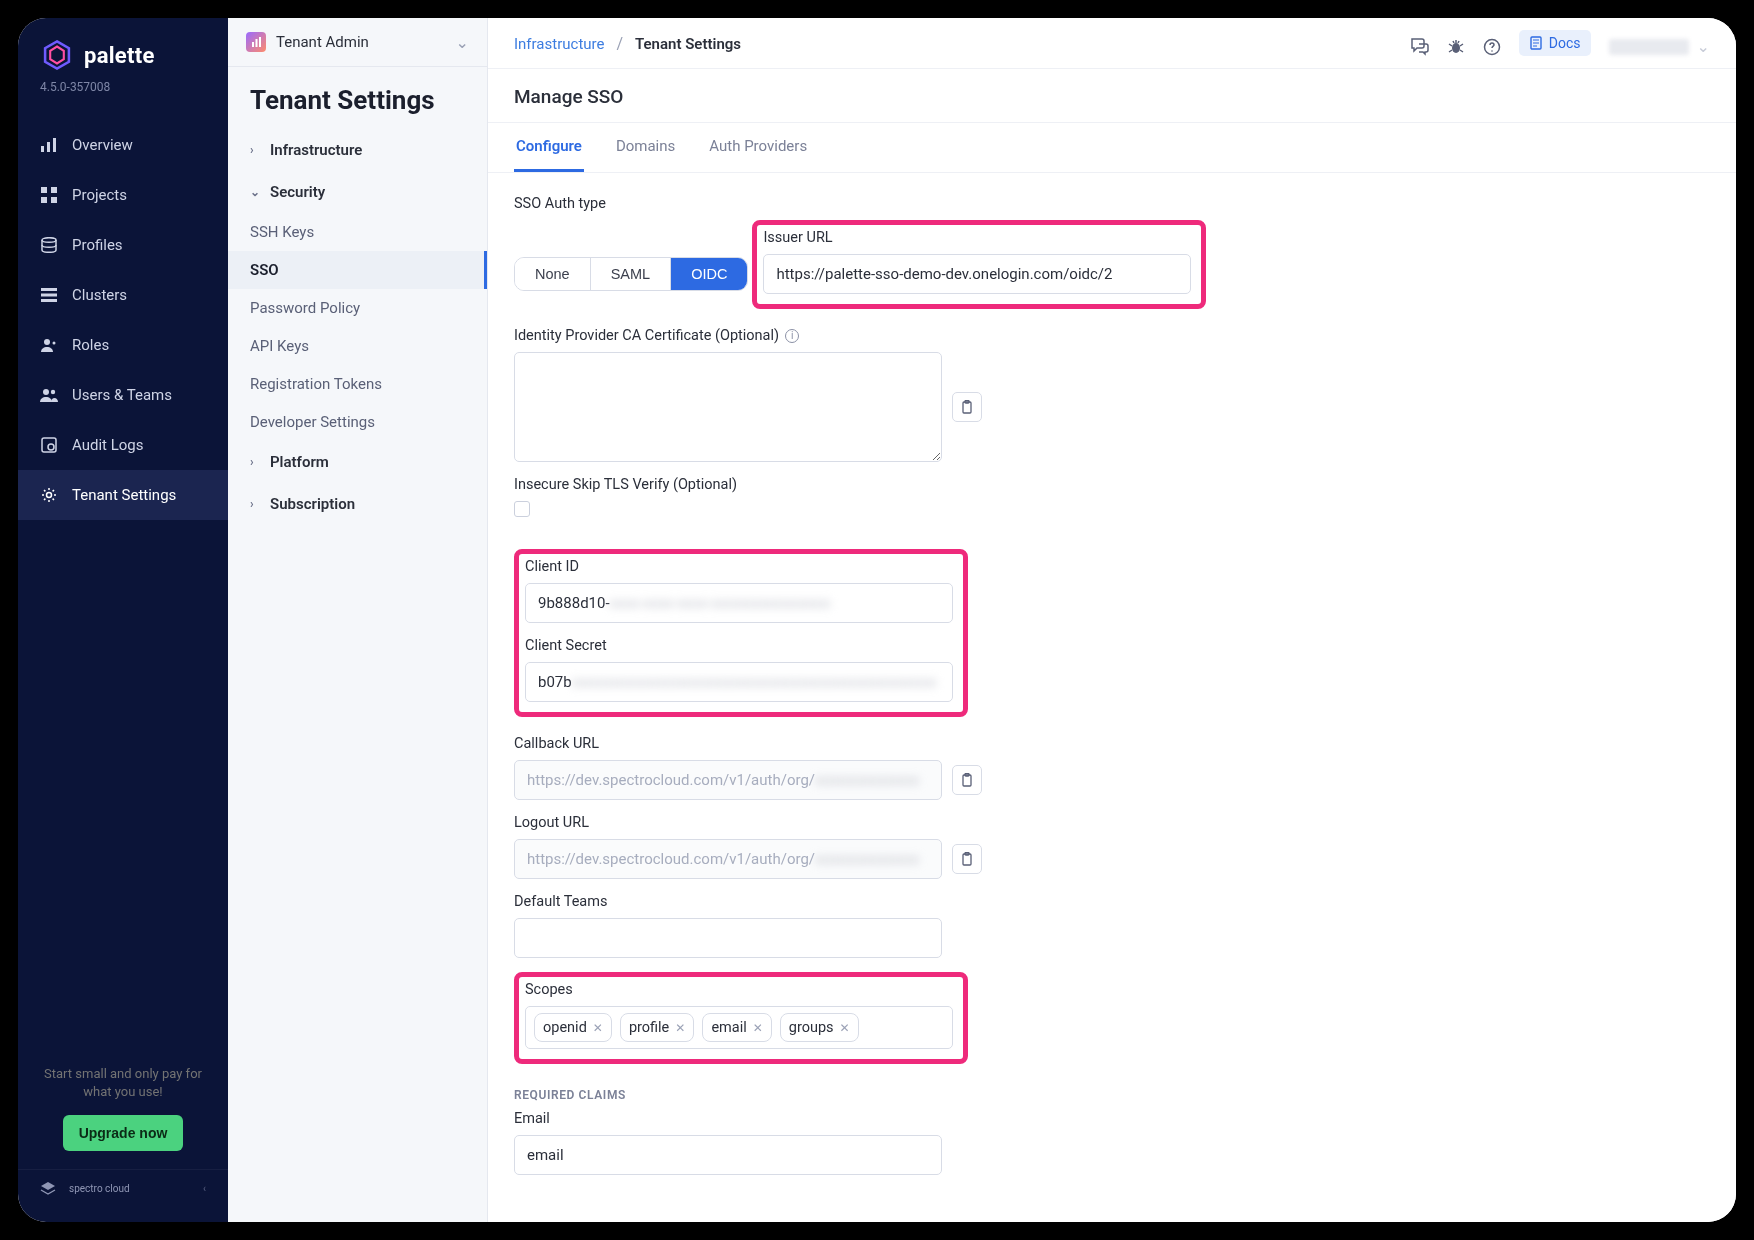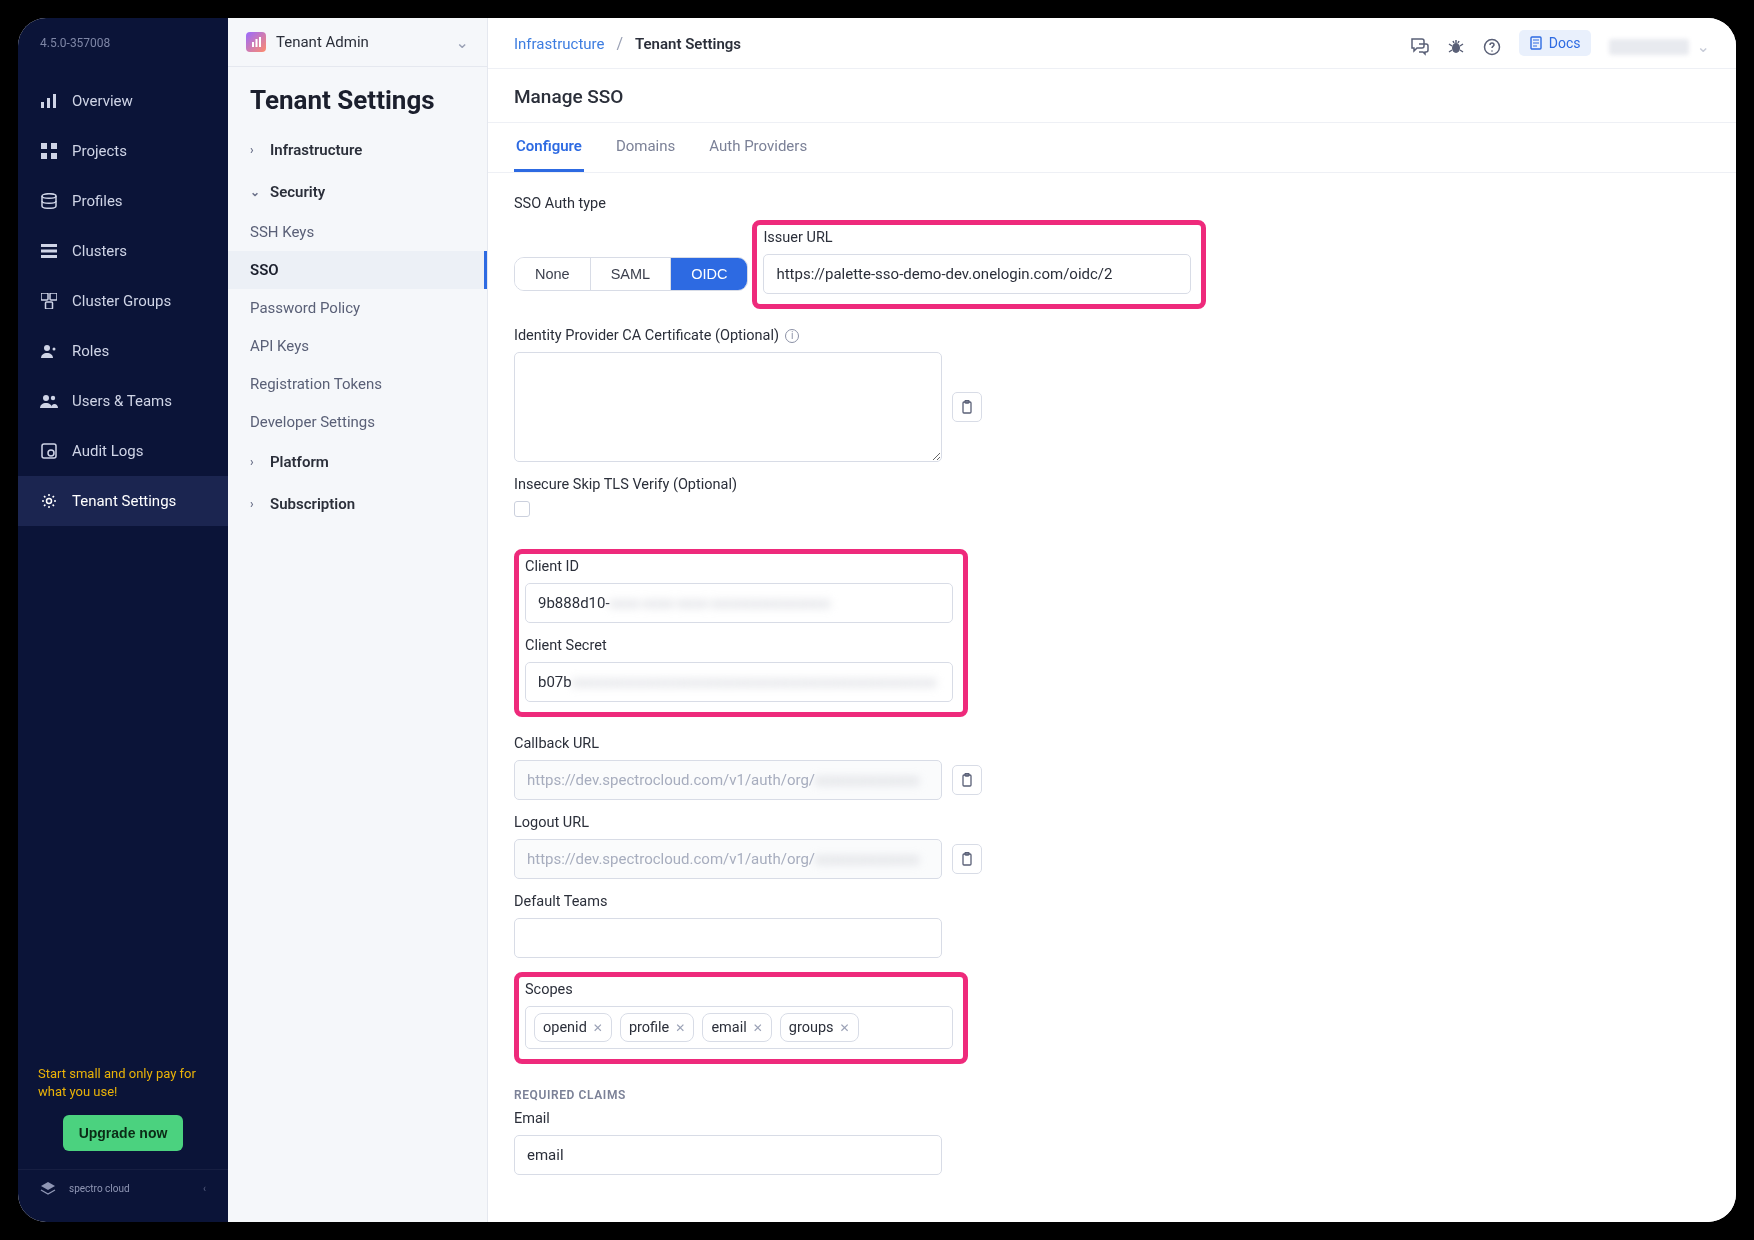--- a/index.html
+++ b/index.html
@@ -9,21 +9,21 @@
   .sidebar { width: 210px; background: #0b1438; color: #fff; display: flex; flex-direction: column; padding: 16px 0; }
   .logo-row { display: flex; align-items: center; gap: 10px; padding: 4px 22px 6px; }
   .logo-mark { width: 34px; height: 34px; }
   .logo-text { font-weight: 700; font-size: 22px; letter-spacing: .3px; }
   .version { font-size: 12px; color: #7e86a6; padding: 2px 22px 16px; }
   .nav { display: flex; flex-direction: column; margin-top: 10px; }
   .nav-item { display: flex; align-items: center; gap: 14px; padding: 16px 22px; color: #cfd4e6; font-size: 15px; cursor: pointer; }
   .nav-item.active { background: #1b2550; color: #fff; }
   .nav-icon { width: 18px; height: 18px; display: inline-flex; align-items: center; justify-content: center; }
   .spacer { flex: 1; }
-  .upgrade-note { font-size: 13px; padding: 0 20px 10px; color: #eab308; line-height: 1.4; }
+  .upgrade-note { font-size: 13px; text-align: center; padding: 0 20px 10px; color: #737373; line-height: 1.4; }
   .upgrade-btn { margin: 4px auto 18px; background: #4bd27f; color: #0b2a16; border: none; padding: 10px 16px; border-radius: 6px; font-size: 14px; font-weight: 600; cursor: pointer; display: block; }
   .footer-brand { display: flex; align-items: center; gap: 13px; padding: 10px 22px; color: #8f96b4; font-size: 10px; border-top: 1px solid rgba(255,255,255,.05); }
   .footer-brand .chev { margin-left: auto; opacity: .6; }
   
   .subside { width: 260px; background: #f5f7fa; border-right: 1px solid #e5e8ef; display: flex; flex-direction: column; }
   .tenant-select { display: flex; align-items: center; gap: 10px; padding: 14px 18px; border-bottom: 1px solid #e5e8ef; cursor: pointer; }
   .tenant-badge { width: 20px; height: 20px; border-radius: 4px; background: linear-gradient(135deg,#9a6bff,#ff8b6b); display: flex; align-items: center; justify-content: center; }
   .tenant-select .label { font-size: 15px; color: #2b2f3a; }
   .tenant-select .chev { margin-left: auto; color: #9aa1b5; }
   .sub-title { font-size: 26px; font-weight: 700; padding: 18px 22px 14px; color: #1b1f2d; }
@@ -68,20 +68,27 @@
   .info-icon { width: 14px; height: 14px; border: 1.2px solid #8a90a5; border-radius: 50%; display: inline-flex; align-items: center; justify-content: center; font-size: 10px; color: #8a90a5; }
   .blur-rest { display:inline-block; filter: blur(4px); color:#c0c3cc; }
   svg { display: block; }
 </style>
 </head>
 <body>
 
 <div class="frame">
 
   <aside class="sidebar">
+    <div class="logo-row">
+      <svg class="logo-mark" viewBox="0 0 40 40">
+        <polygon points="20,4 34,12 34,28 20,36 6,28 6,12" fill="none" stroke="#6f5bff" stroke-width="3"></polygon>
+        <polygon points="20,10 28,15 28,25 20,30 12,25 12,15" fill="none" stroke="#ff4fa3" stroke-width="2.5"></polygon>
+      </svg>
+      <span class="logo-text">palette</span>
+    </div>
     <div class="version">4.5.0-357008</div>
     <nav class="nav">
       <div class="nav-item">
           <span class="nav-icon">
             <svg width="18" height="18" viewBox="0 0 18 18">
               <rect x="1" y="10" width="3" height="6" fill="#cfd4e6"></rect>
               <rect x="7" y="6" width="3" height="10" fill="#cfd4e6"></rect>
               <rect x="13" y="2" width="3" height="14" fill="#cfd4e6"></rect>
             </svg>
           </span>
@@ -110,30 +117,20 @@
         </div>
       <div class="nav-item">
           <span class="nav-icon">
             <svg width="16" height="16" viewBox="0 0 16 16">
               <rect x="0" y="1" width="16" height="3" fill="#cfd4e6"></rect>
               <rect x="0" y="6.5" width="16" height="3" fill="#cfd4e6"></rect>
               <rect x="0" y="12" width="16" height="3" fill="#cfd4e6"></rect>
             </svg>
           </span>
           <span>Clusters</span>
-        </div>
-      <div class="nav-item">
-          <span class="nav-icon">
-            <svg width="16" height="16" viewBox="0 0 16 16">
-              <rect x="0" y="0" width="7" height="7" rx="1" fill="none" stroke="#cfd4e6" stroke-width="1.5"></rect>
-              <rect x="9" y="0" width="7" height="7" rx="1" fill="none" stroke="#cfd4e6" stroke-width="1.5"></rect>
-              <rect x="4.5" y="9" width="7" height="7" rx="1" fill="none" stroke="#cfd4e6" stroke-width="1.5"></rect>
-            </svg>
-          </span>
-          <span>Cluster Groups</span>
         </div>
       <div class="nav-item">
           <span class="nav-icon">
             <svg width="16" height="16" viewBox="0 0 16 16">
               <circle cx="6" cy="5" r="3" fill="#cfd4e6"></circle>
               <path d="M0 15c0-3 2.7-5 6-5s6 2 6 5" fill="#cfd4e6"></path>
               <circle cx="13" cy="6" r="1.5" fill="#cfd4e6"></circle>
             </svg>
           </span>
           <span>Roles</span>

